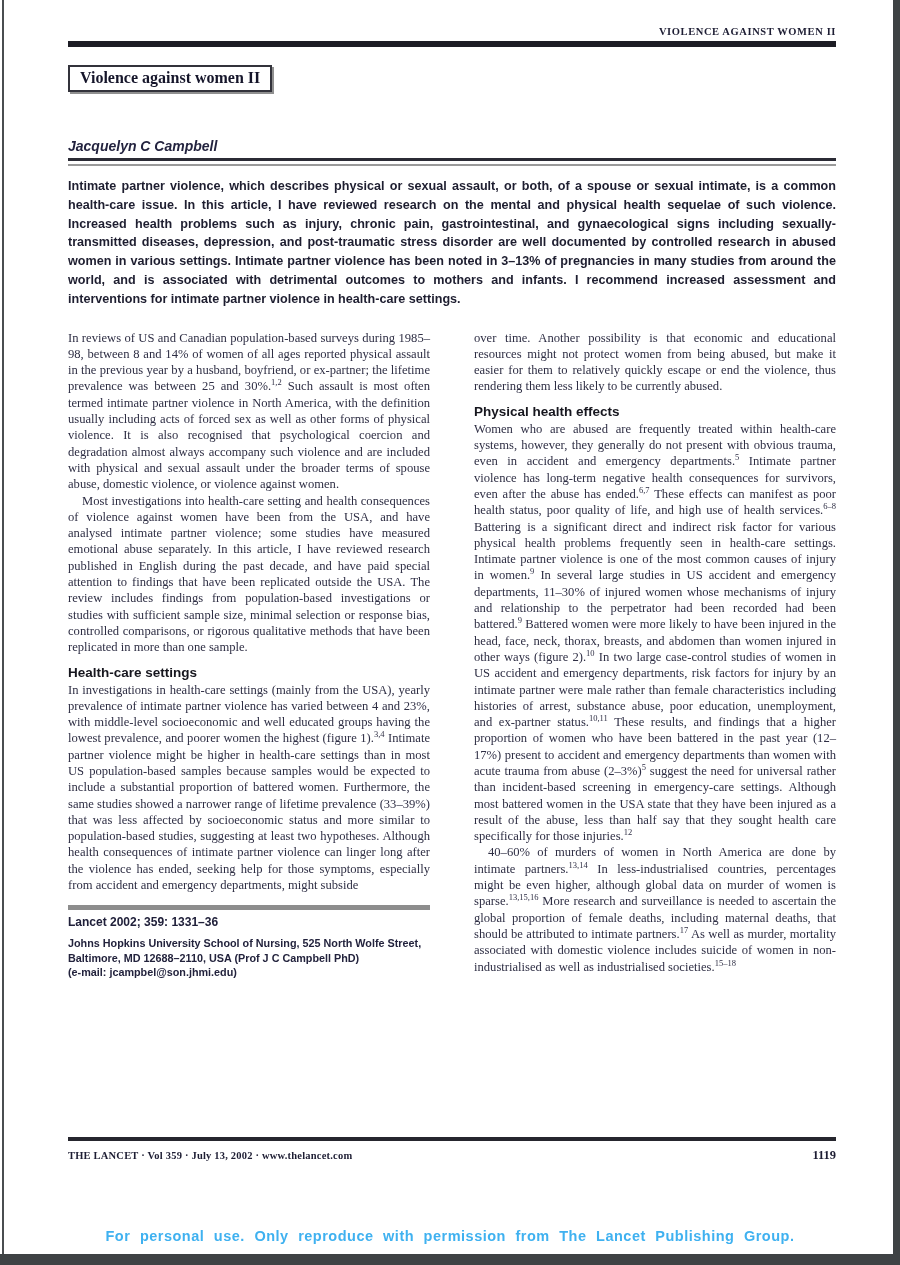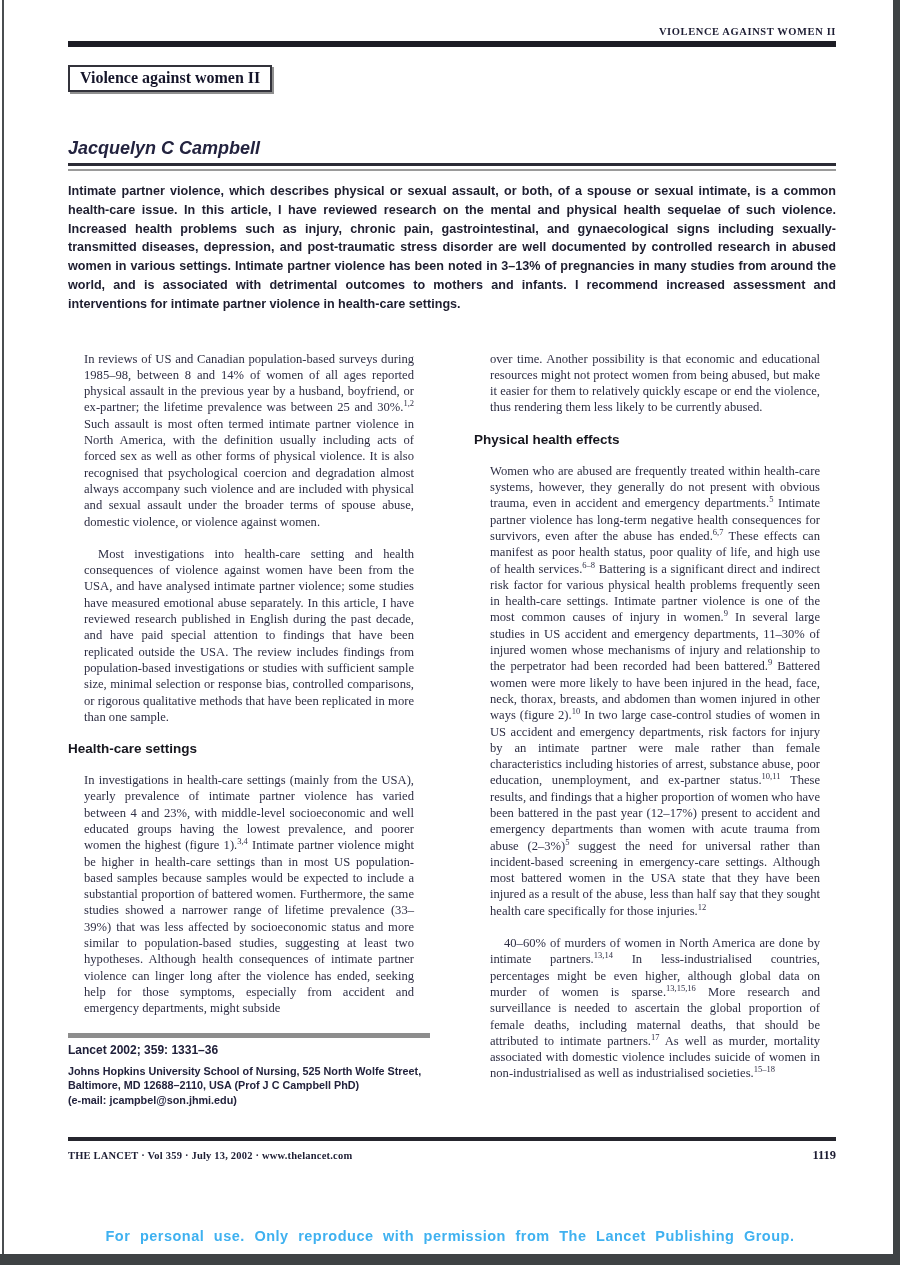--- a/index.html
+++ b/index.html
@@ -26,33 +26,33 @@
     font-weight:bold;font-size:16px;color:#15152a;
   }
 
   .title{
     font-family:"Liberation Sans", sans-serif;font-weight:bold;
     font-size:23px;color:#15151f;margin-top:30px;letter-spacing:.2px;
   }
 
   .author{
     font-family:"Liberation Sans", sans-serif;font-weight:bold;font-style:italic;
-    font-size:18px;color:#23233f;margin-top:46px;
+    font-size:14px;color:#23233f;margin-top:46px;
   }
   .author-rule{height:3px;border-top:3px solid #2b2b35;border-bottom:2px solid #9a9a9a;margin-top:4px;}
 
   .abstract{
     font-family:"Liberation Sans", sans-serif;font-weight:bold;
     font-size:12.6px;line-height:18.8px;text-align:justify;color:#1e1e30;margin-top:11px;
   }
 
   .columns{display:flex;gap:44px;margin-top:21px;}
   .col{width:362px;}
 
-  .body-text{margin:16px;text-align:justify;font-size:12.6px;line-height:16.3px;color:#2e2e44;}
+  .body-text{margin:0;text-align:justify;font-size:12.6px;line-height:16.3px;color:#2e2e44;}
   .indent{text-indent:14px;}
   .section-heading{
     font-family:"Liberation Sans", sans-serif;font-weight:bold;
     font-size:13.5px;color:#16161e;margin:9px 0 2px 0;
   }
   sup{font-size:8.5px;vertical-align:super;line-height:0;}
 
   .citation-rule{height:5px;background:#8d8d8d;margin-top:12px;}
   .citation{
     font-family:"Liberation Sans", sans-serif;font-weight:bold;

